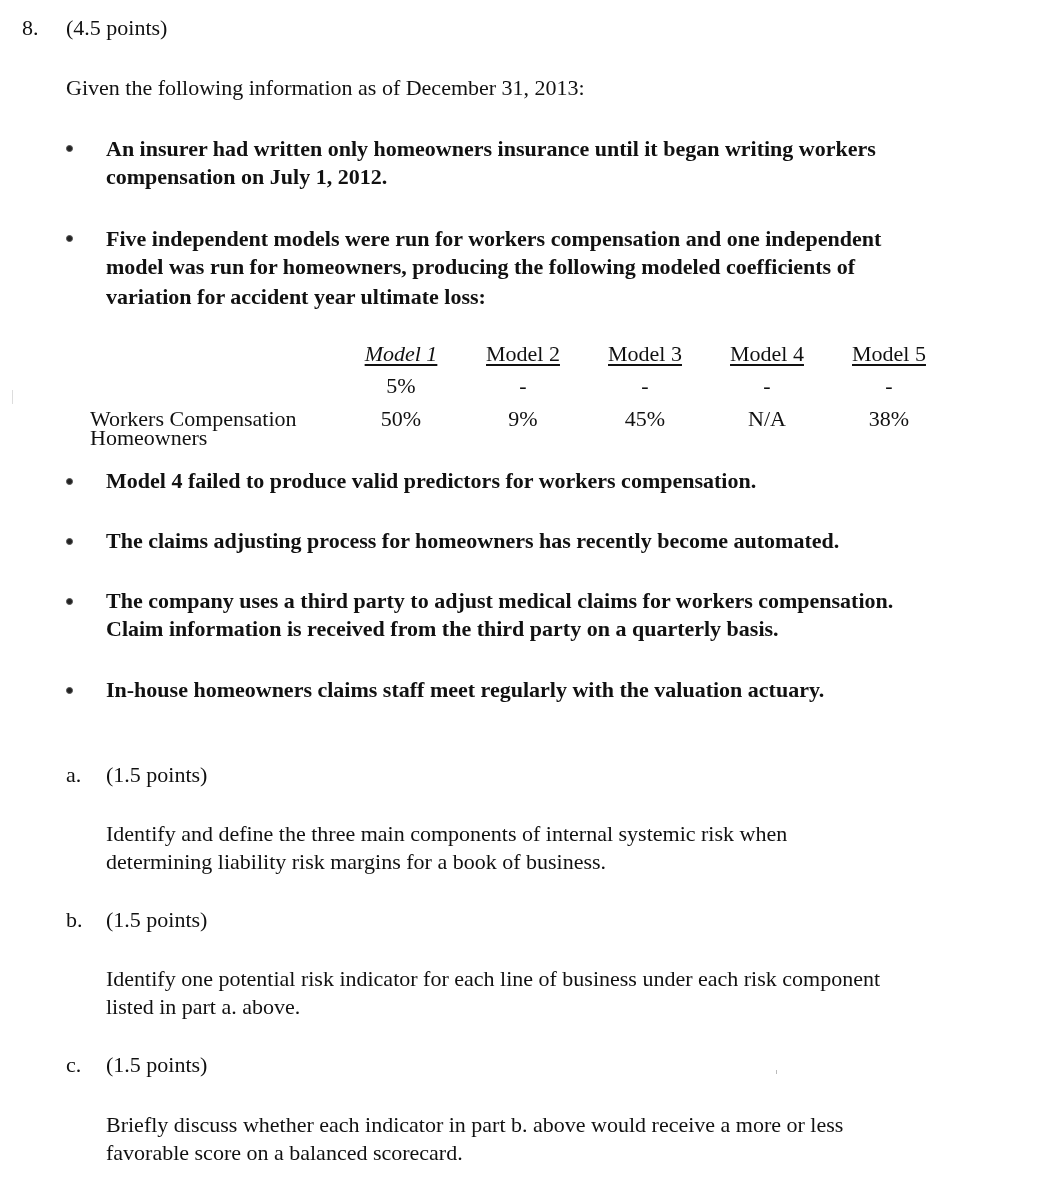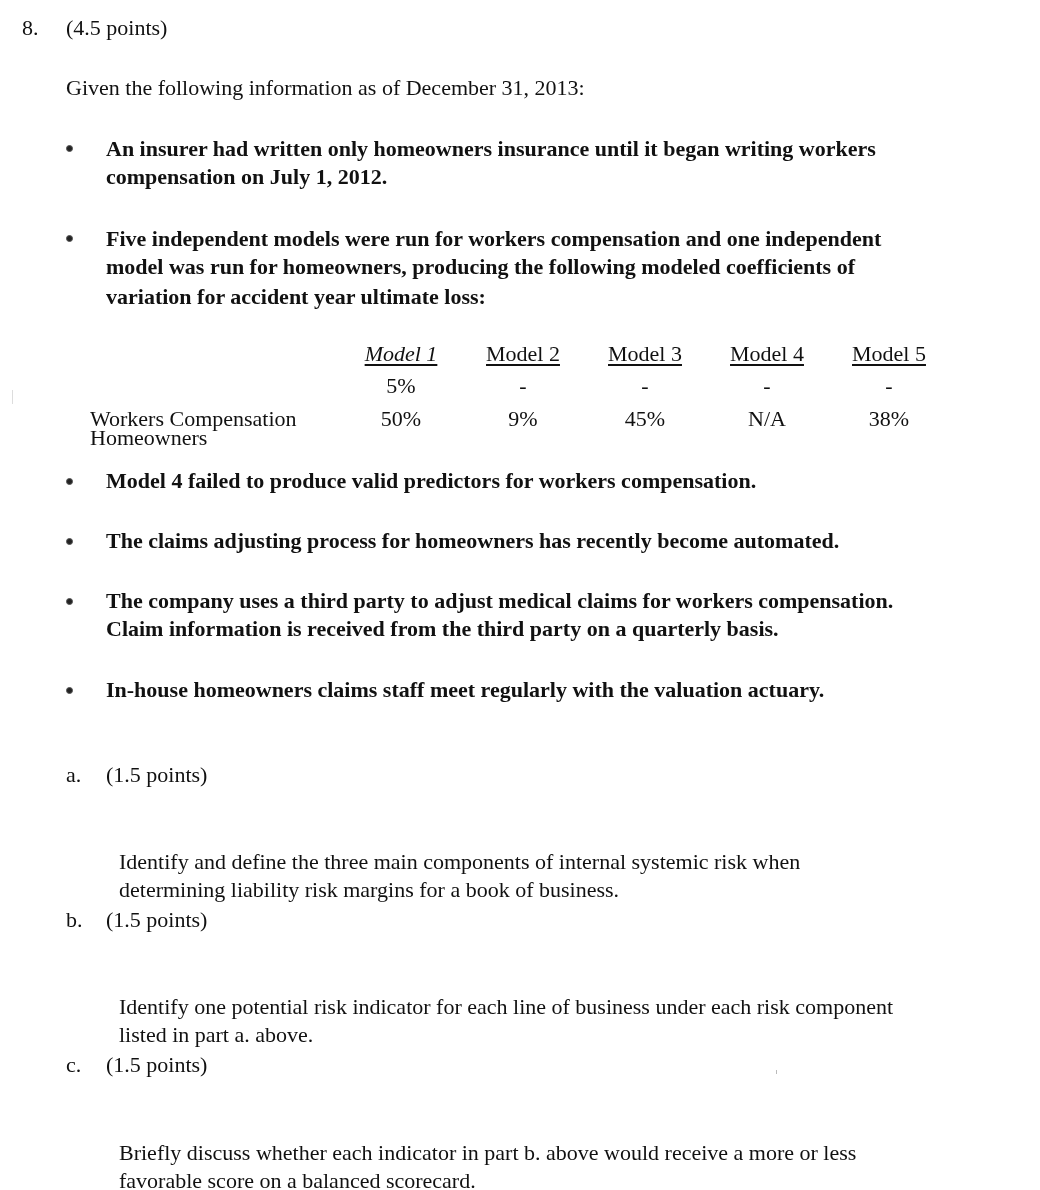--- a/index.html
+++ b/index.html
@@ -30,21 +30,21 @@
     box-sizing: border-box;
   }
   .bullet-text { position: absolute; left: 106px; line-height: 28px; white-space: nowrap; font-weight: bold; }
 
   .tbl-cell { position: absolute; line-height: 28px; white-space: nowrap; text-align: center; }
   .tbl-head { text-decoration: underline; text-underline-offset: 3px; }
   .tbl-rowlabel { position: absolute; left: 90px; line-height: 28px; white-space: nowrap; }
 
   .part-letter { position: absolute; left: 66px; line-height: 28px; }
   .part-points { position: absolute; left: 106px; line-height: 28px; white-space: nowrap; }
-  .part-text { position: absolute; left: 119px; line-height: 28px; white-space: nowrap; margin-top: 28px; }
+  .part-text { position: absolute; left: 106px; line-height: 28px; white-space: nowrap; }
 
   .stray-mark {
     position: absolute; left: 776px; top: 1070px;
     width: 1px; height: 4px; background: #bbb;
   }
   .margin-mark {
     position: absolute; left: 12px; top: 390px;
     width: 1px; height: 14px; background: #ddd;
   }
 </style>

